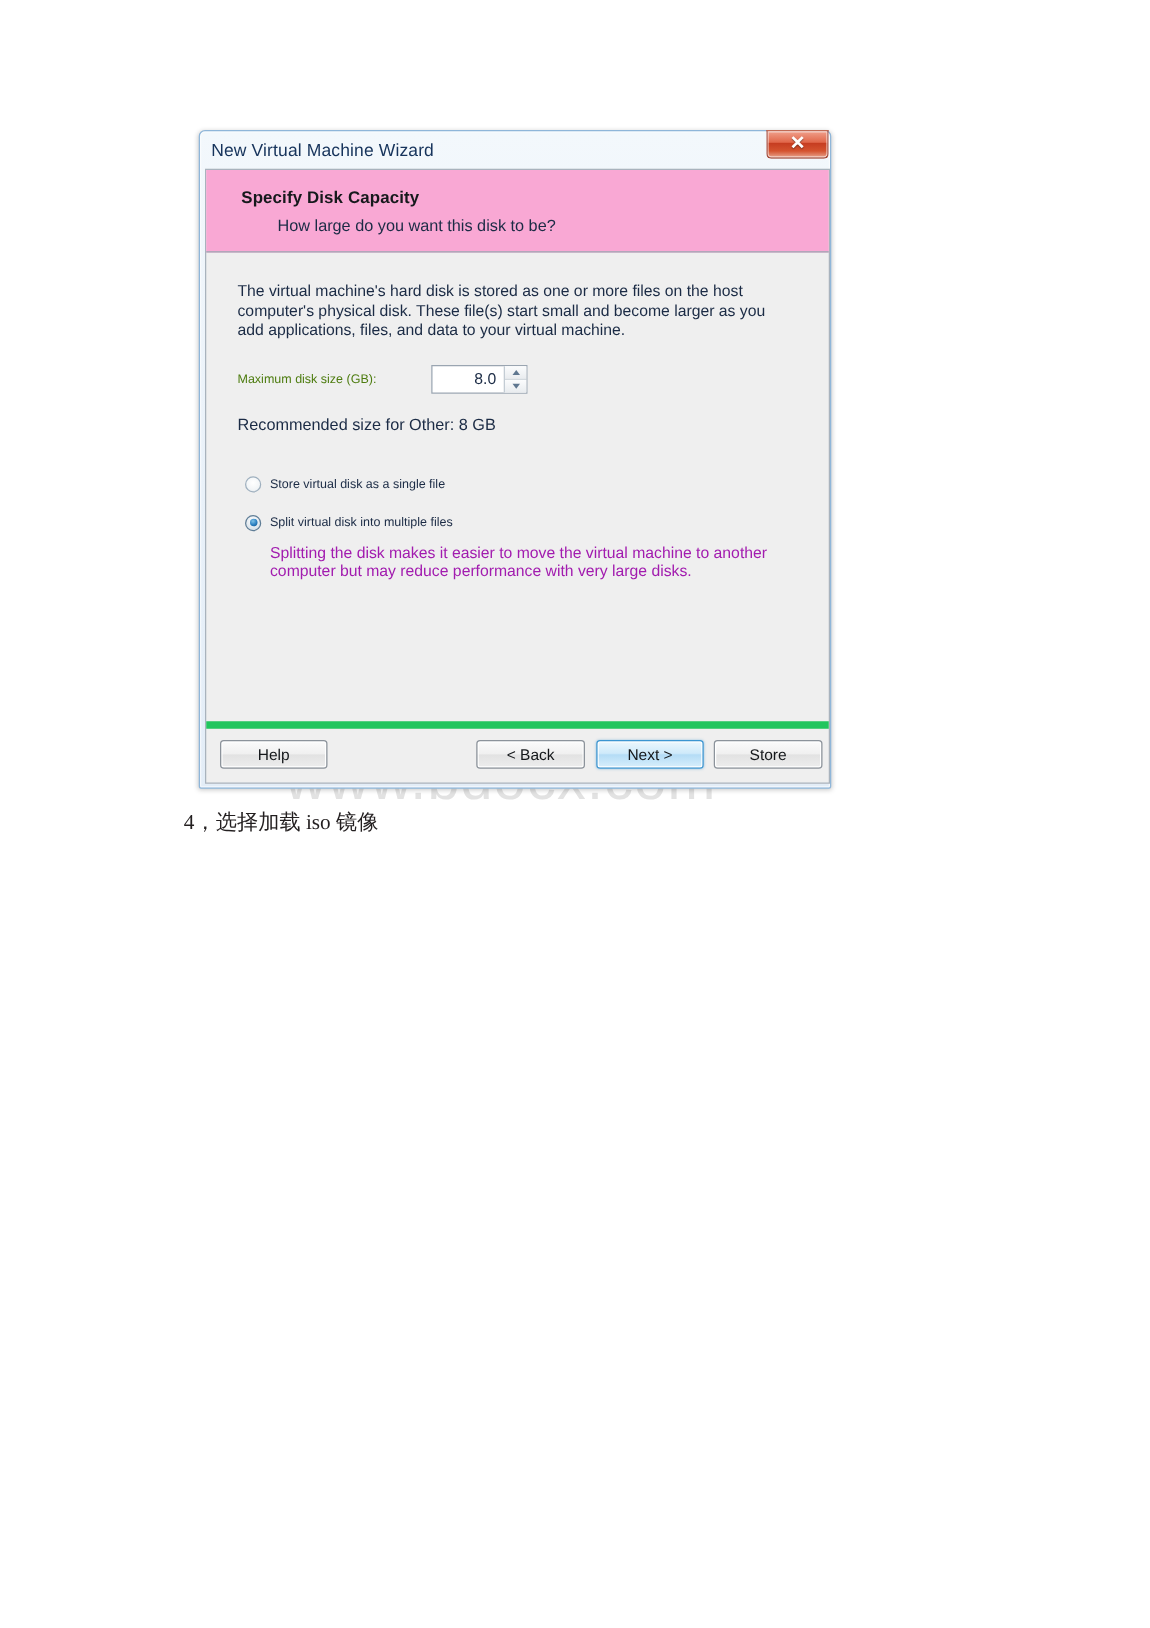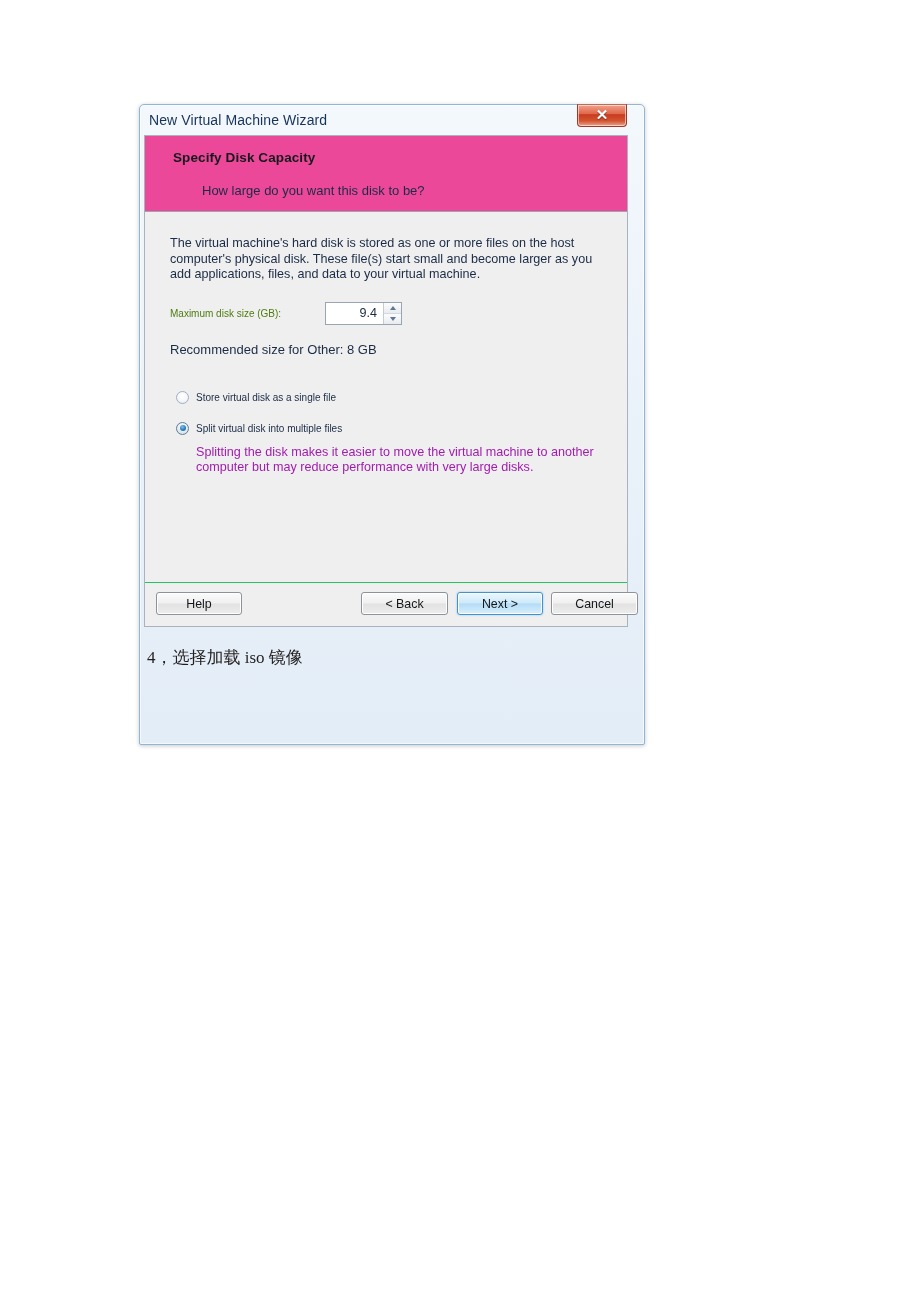--- a/index.html
+++ b/index.html
@@ -26,32 +26,32 @@
     letter-spacing: 1px;
     color: #e2e2e2;
     white-space: nowrap;
     user-select: none;
     z-index: 1;
   }
 
   
   .window {
     position: absolute;
-    left: 139px;
+    left: 159px;
     top: 104px;
     width: 506px;
-    height: 641px;
+    height: 527px;
     z-index: 2;
     background: #eef5fb;
     border: 1px solid #8fb6d9;
     border-radius: 5px 5px 2px 2px;
     box-shadow: 0 0 0 1px rgba(255,255,255,0.6) inset,
                 0 1px 4px rgba(0,0,0,0.22);
     box-sizing: border-box;
-    padding: 0 16px 4px 4px;
+    padding: 0 0 4px 4px;
     background-image: linear-gradient(180deg,#f3f8fc 0%,#e9f1f9 55%,#e3edf7 100%);
   }
 
   .titlebar {
     height: 30px;
     position: relative;
     display: flex;
     align-items: center;
   }
   .title-text {
@@ -91,37 +91,37 @@
     position: relative;
     height: 492px;
     background: #efefef;
     border: 1px solid #a9b3bd;
     box-sizing: border-box;
     display: flex;
     flex-direction: column;
   }
 
   .header-panel {
-    background: #ec4899;
+    background: #f9a8d4;
     border-bottom: 1px solid #9aa5b1;
     padding: 14px 0 13px 0;
     flex: 0 0 auto;
   }
   .header-title {
     font-size: 13.5px;
     font-weight: bold;
     color: #16191c;
     margin-left: 28px;
     letter-spacing: 0.1px;
   }
   .header-sub {
     font-size: 13px;
     color: #1b2b45;
     margin-left: 57px;
-    margin-top: 18px;
+    margin-top: 8px;
   }
 
   .body-area {
     flex: 1 1 auto;
     position: relative;
     padding: 24px 24px 0 25px;
   }
 
   .para {
     font-size: 12.6px;
@@ -227,21 +227,21 @@
     font-size: 12.6px;
     color: #a21caf;
     line-height: 15.5px;
     width: 412px;
   }
 
   
   .button-bar {
     flex: 0 0 auto;
     height: 43px;
-    border-top: 1px solid #22c55e;
+    border-top: 6px solid #22c55e;
     position: relative;
   }
   .btn {
     position: absolute;
     top: 9px;
     height: 23px;
     box-sizing: border-box;
     border: 1px solid #8c939b;
     border-radius: 3px;
     background-image: linear-gradient(180deg,#fbfbfb 0%,#f0f0f0 48%,#e2e2e2 52%,#ededed 100%);
@@ -305,21 +305,21 @@
       <div class="header-sub">How large do you want this disk to be?</div>
     </div>
 
     <div class="body-area">
 
       <div class="para">The virtual machine's hard disk is stored as one or more files on the host computer's physical disk. These file(s) start small and become larger as you add applications, files, and data to your virtual machine.</div>
 
       <div class="field-row">
         <div class="field-label">Maximum disk size (GB):</div>
         <div class="spinner">
-          <div class="spin-value">9.4</div>
+          <div class="spin-value">8.0</div>
           <div class="spin-arrows">
             <div class="spin-btn up">
                 <span class="arrow-up"></span>
               </div>
             <div class="spin-btn down">
                 <span class="arrow-dn"></span>
               </div>
           </div>
         </div>
       </div>
@@ -341,19 +341,19 @@
         <div class="radio-help">Splitting the disk makes it easier to move the virtual machine to another computer but may reduce performance with very large disks.</div>
 
       </div>
 
     </div>
 
     <div class="button-bar">
       <div class="btn btn-help">Help</div>
       <div class="btn btn-back">&lt; Back</div>
       <div class="btn btn-next">Next &gt;</div>
-      <div class="btn btn-cancel">Cancel</div>
+      <div class="btn btn-cancel">Store</div>
     </div>
 
   </div>
 </div>
 
 <div class="caption">4，选择加载 iso 镜像</div>
 
 </body></html>

